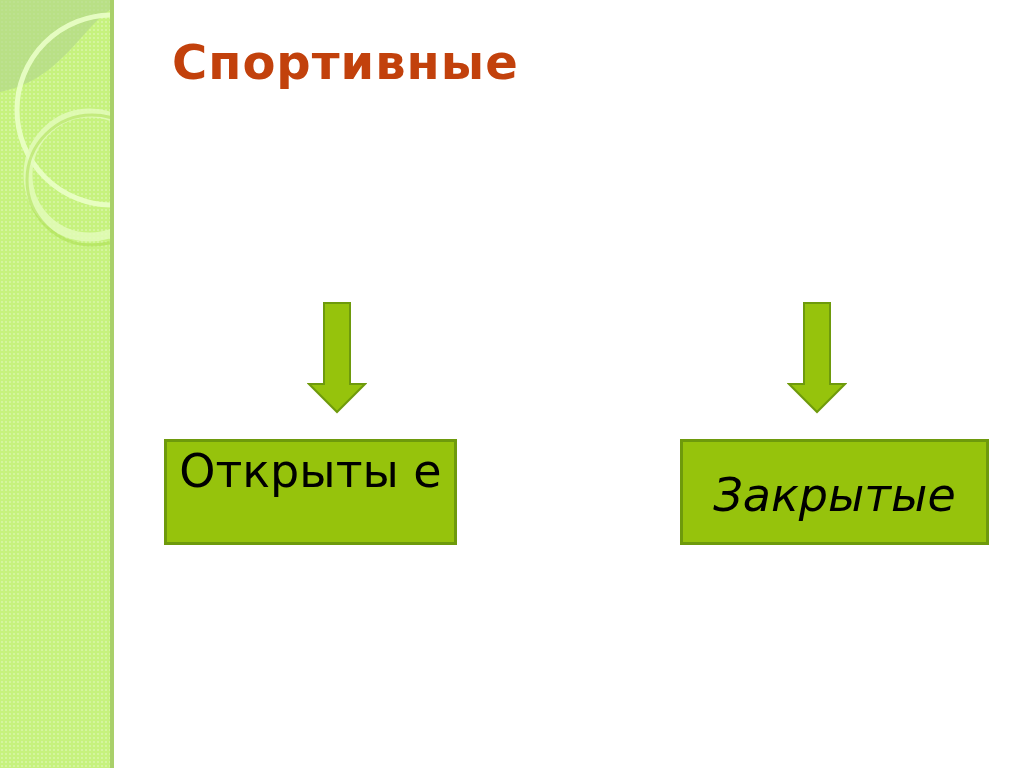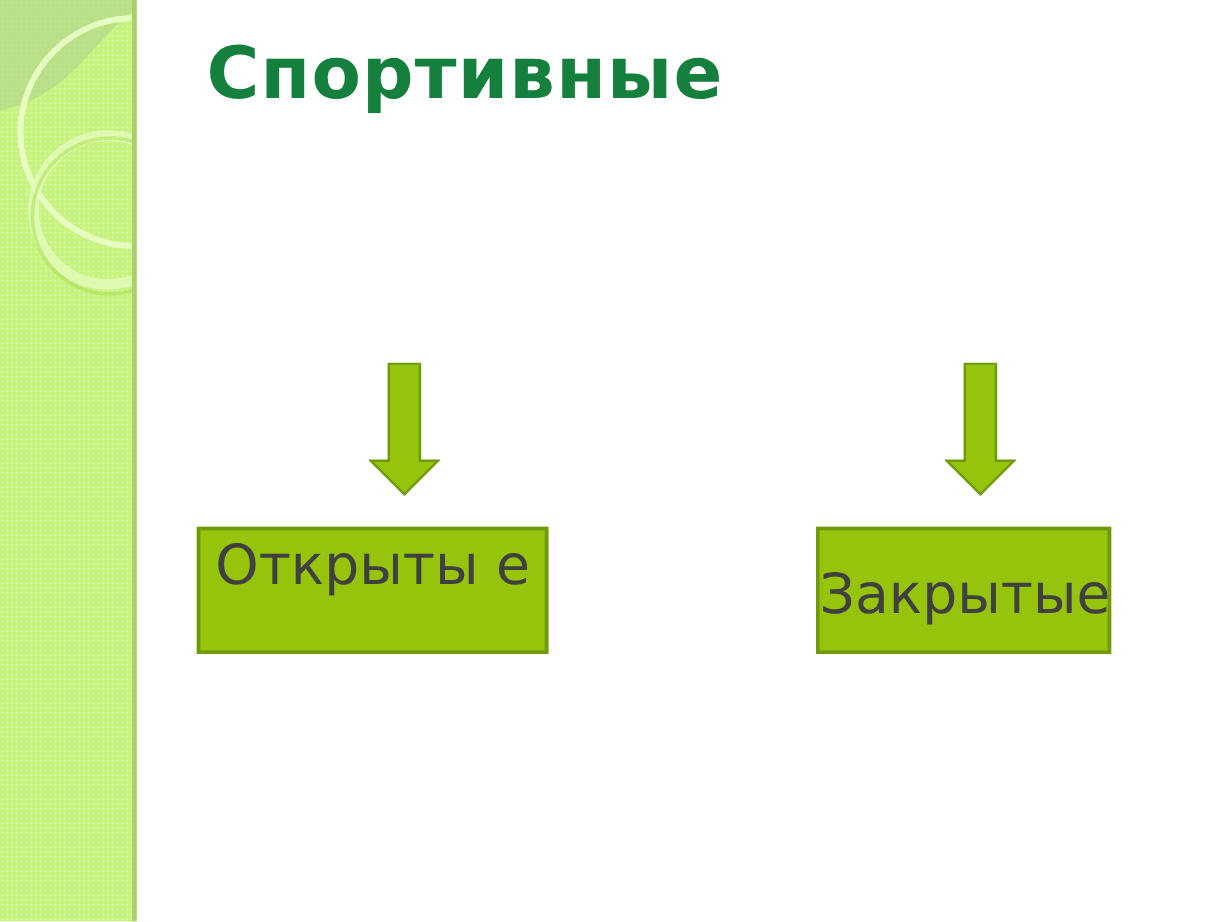--- a/index.html
+++ b/index.html
@@ -3,28 +3,28 @@
   <meta charset="utf-8">
   <style>
     html, body { margin:0; padding:0; }
     body { width:1024px; height:768px; background:#ffffff; position:relative; overflow:hidden;
            font-family: "DejaVu Sans", sans-serif; }
     .side { position:absolute; left:0; top:0; width:110px; height:768px; background:#c6f27e;
             background-image: radial-gradient(rgba(255,255,255,0.25) 1px, transparent 1px);
             background-size:4px 4px; }
     .side-edge { position:absolute; left:110px; top:0; width:4px; height:768px; background:#a9d06a; }
     .side svg { position:absolute; left:0; top:0; }
-    .title { position:absolute; left:172px; top:28px; margin:0; font-size:60px; font-weight:bold;
-             line-height:68px; color:#15803d; letter-spacing:1px; }
+    .title { position:absolute; left:172px; top:28px; margin:0; font-size:48px; font-weight:bold;
+             line-height:68px; color:#c2410c; letter-spacing:1px; }
     .title span { display:block; }
     .arrow { position:absolute; width:60px; height:112px; }
     .box { position:absolute; background:#96c30c; border:3px solid #6e9a0c; box-sizing:border-box;
-           color:#404040; font-size:46px; text-align:center; overflow:hidden; }
+           color:#000000; font-size:46px; text-align:center; overflow:hidden; }
     #box-open { left:164px; top:439px; width:293px; height:106px; line-height:50px; padding-top:4px; }
-    #box-closed { left:680px; top:439px; width:246px; height:106px; line-height:106px; }
+    #box-closed { left:680px; top:439px; width:309px; height:106px; line-height:106px;font-style:italic; }
   </style>
 </head>
 <body>
 
 <div class="side">
   <svg width="110" height="768">
     <path d="M0 0 L110 0 L110 10 C80 30 60 80 0 92 Z" fill="#b4d88a" opacity="0.7"></path>
     <circle cx="112" cy="110" r="95" fill="none" stroke="#eaffc8" stroke-width="5" opacity="0.9"></circle>
     <circle cx="90" cy="175" r="62" fill="none" stroke="#e4fbbd" stroke-width="9" opacity="0.8"></circle>
     <circle cx="92" cy="180" r="65" fill="none" stroke="#a8dc4a" stroke-width="3" opacity="0.5"></circle>

